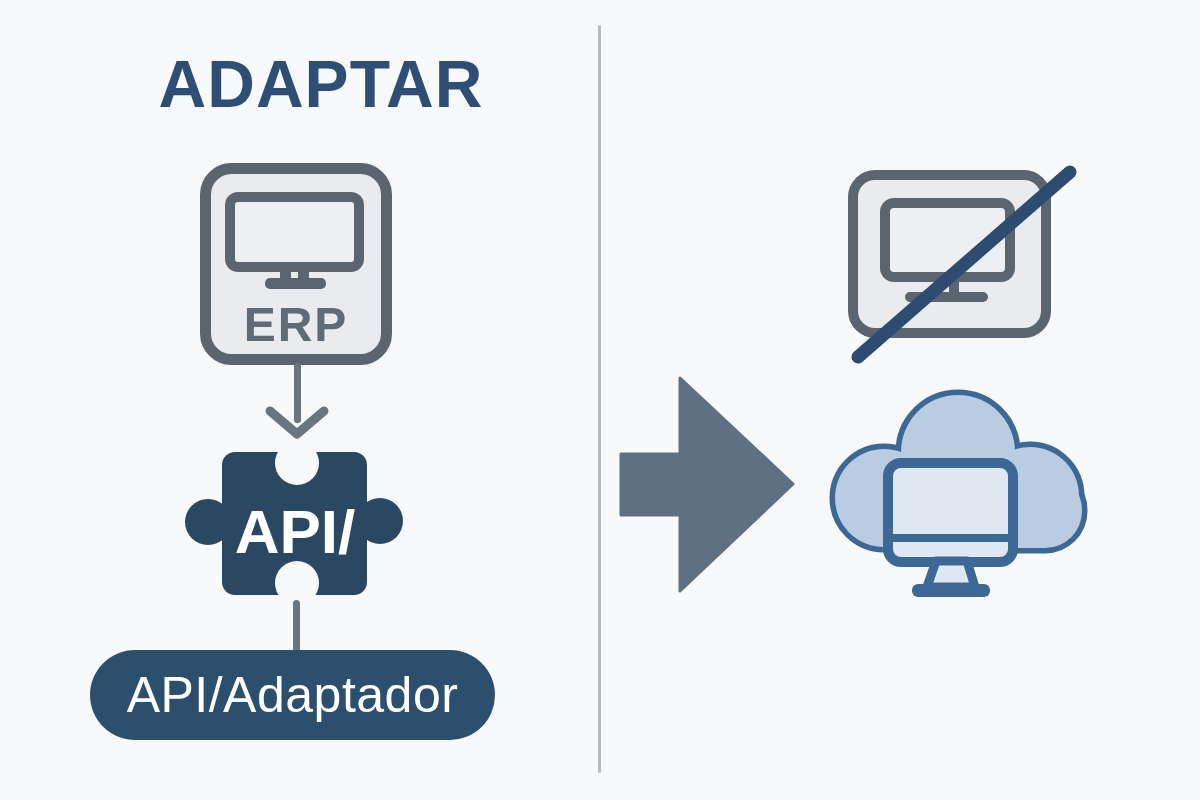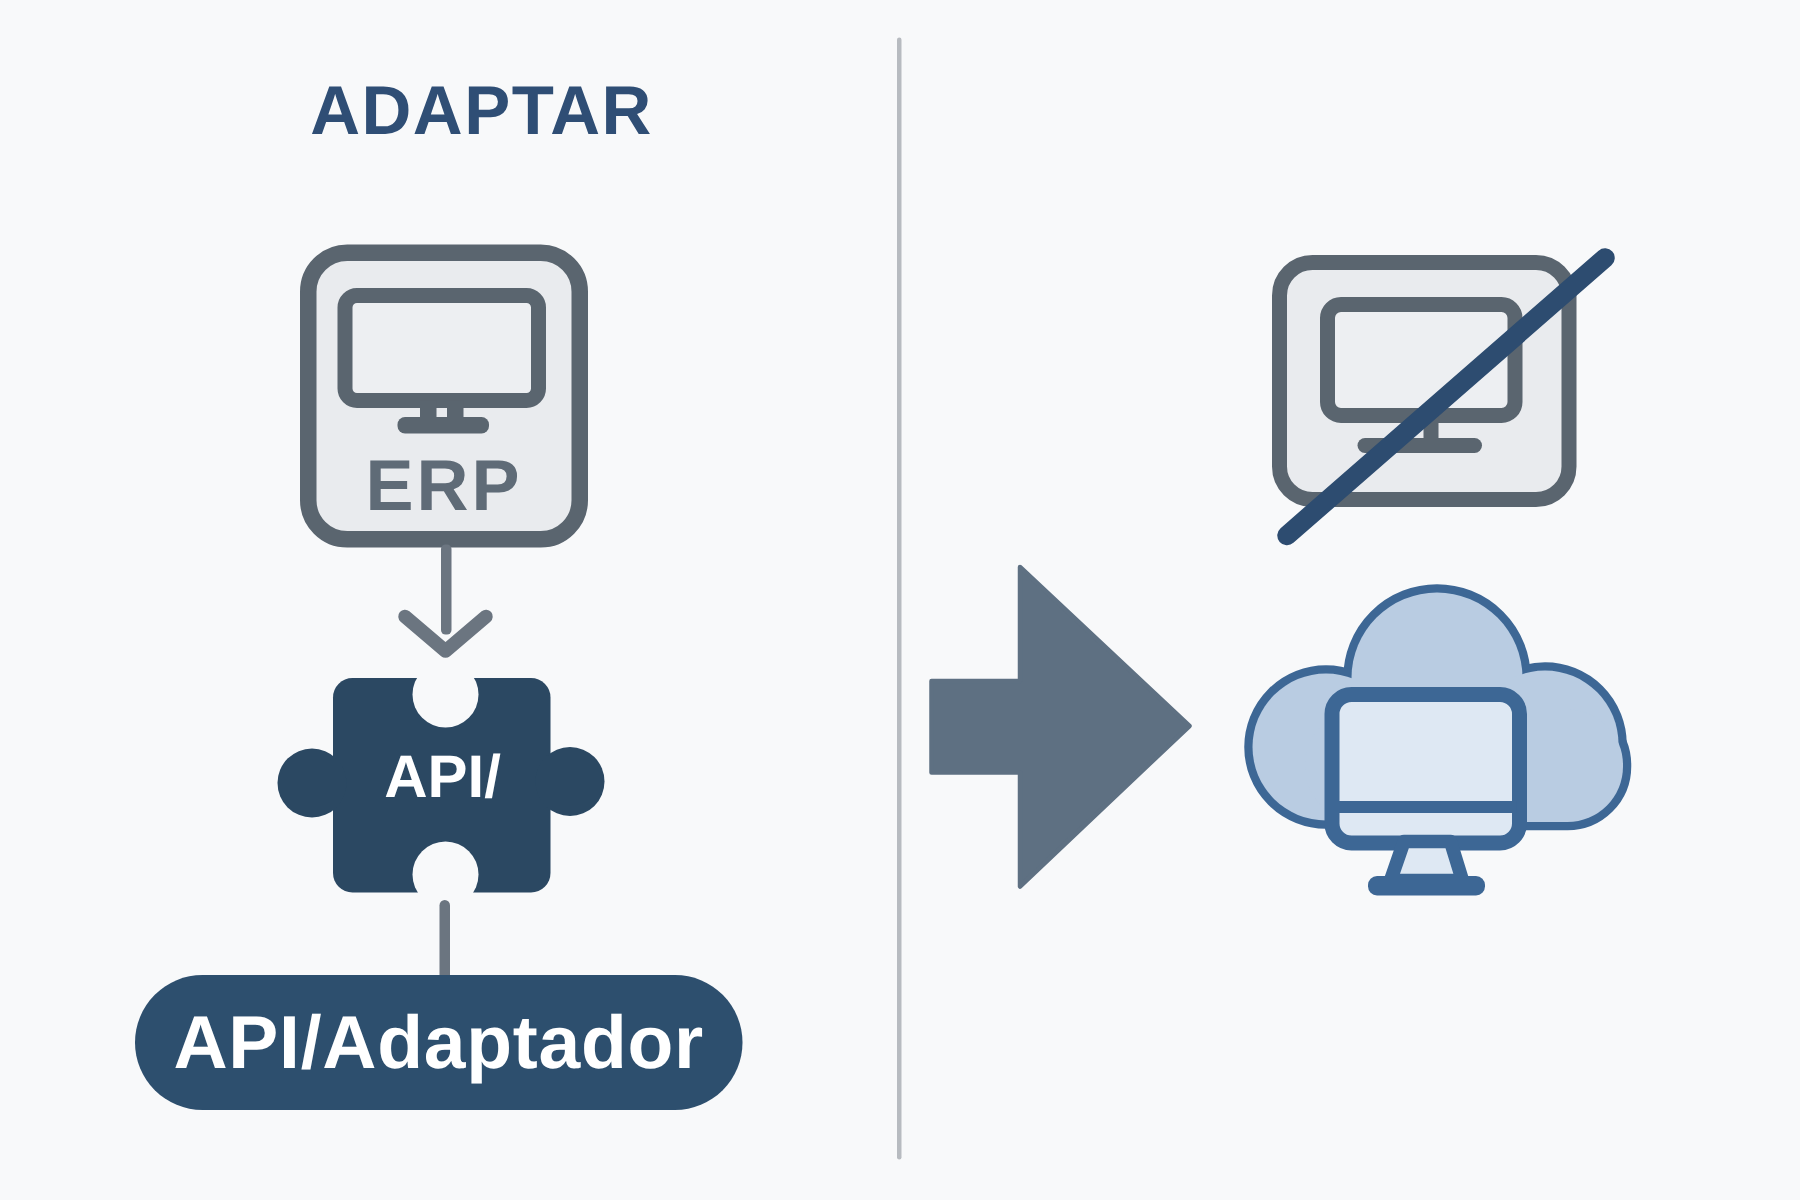--- a/index.html
+++ b/index.html
@@ -3,52 +3,52 @@
 <meta charset="utf-8">
 <style>
   html,body{ margin:0; padding:0; }
   .canvas{
     position:relative; width:1200px; height:800px; overflow:hidden;
     background:var(--background,#f8f9fa);
     font-family:"Liberation Sans", sans-serif;
   }
   .title{
     position:absolute; top:46px; transform:translateX(-50%);
-    font-size:46px; font-weight:bold; letter-spacing:1px; white-space:nowrap;
+    font-size:66px; font-weight:bold; letter-spacing:1px; white-space:nowrap;
     color:var(--title-navy,#2f4e75);
   }
   .left-title{ left:321px; }
   .right-title{ left:908px; }
   .divider{
     position:absolute; left:598px; top:25px; width:3px; height:748px;
     background:var(--divider-gray,#b7bbc0); border-radius:2px;
   }
   svg{ position:absolute; display:block; overflow:visible; }
   .erp-box{ left:200px; top:163px; width:192px; height:202px; }
   .erp-label{
     position:absolute; left:200px; top:297px; width:192px; text-align:center;
     font-size:48px; font-weight:bold; letter-spacing:2px;
     color:var(--erp-text,#5f6b77);
   }
   .down-arrow{ left:258px; top:363px; width:80px; height:80px; }
   .puzzle{ left:180px; top:438px; width:245px; height:215px; }
   .puzzle-label{
     position:absolute; left:222px; top:496px; width:146px; text-align:center;
-    font-size:40px; font-weight:bold; color:var(--label-white,#ffffff);
+    font-size:62px; font-weight:bold; color:var(--label-white,#ffffff);
   }
   .connector{
     position:absolute; left:293px; top:600px; width:7px; height:54px;
     background:var(--small-arrow-gray,#6b7580); border-radius:4px;
   }
   .pill{
     position:absolute; left:90px; top:650px; width:405px; height:90px;
     border-radius:45px; background:var(--pill-navy,#2d4f6e);
     display:flex; align-items:center; justify-content:center;
   }
-  .pill-text{ font-size:50px; font-weight:bold; color:var(--label-white,#ffffff); letter-spacing:0.5px; }
+  .pill-text{ font-size:50px; font-weight:normal; color:var(--label-white,#ffffff); letter-spacing:0.5px; }
   .crossed-computer{ left:845px; top:163px; width:240px; height:205px; }
   .big-arrow{ left:615px; top:370px; width:185px; height:228px; }
   .cloud-computer{ left:830px; top:388px; width:255px; height:210px; }
 
   
   .box-outline{ fill:var(--panel-fill,#e9ebee); stroke:var(--slate,#5a656f); stroke-width:11px; }
   .box-outline-thin{ fill:var(--panel-fill,#e9ebee); stroke:var(--slate,#5a656f); stroke-width:10px; }
   .monitor-screen{ fill:var(--screen-fill,#edeff2); stroke:var(--slate,#5a656f); stroke-width:10px; }
   .solid-slate{ fill:var(--slate,#5a656f); }
   .gray-stem{ fill:var(--small-arrow-gray,#6b7580); }

